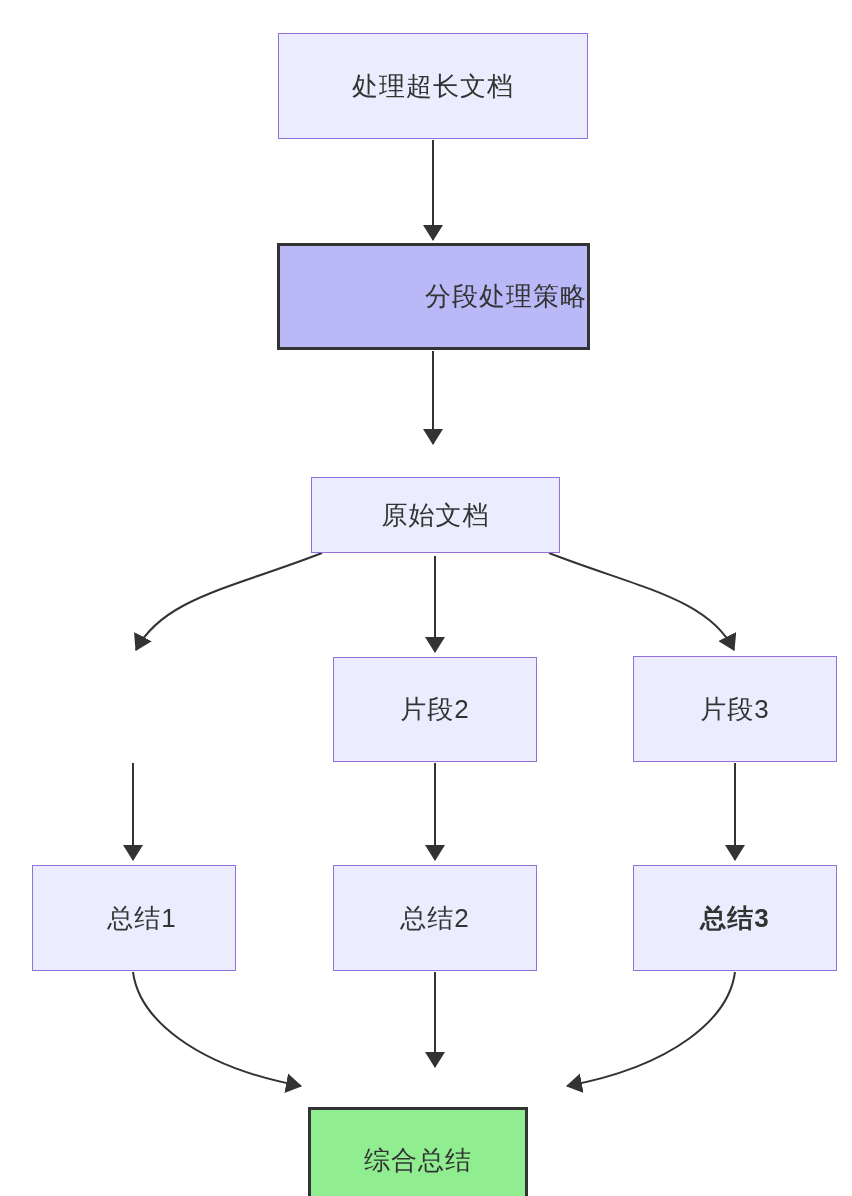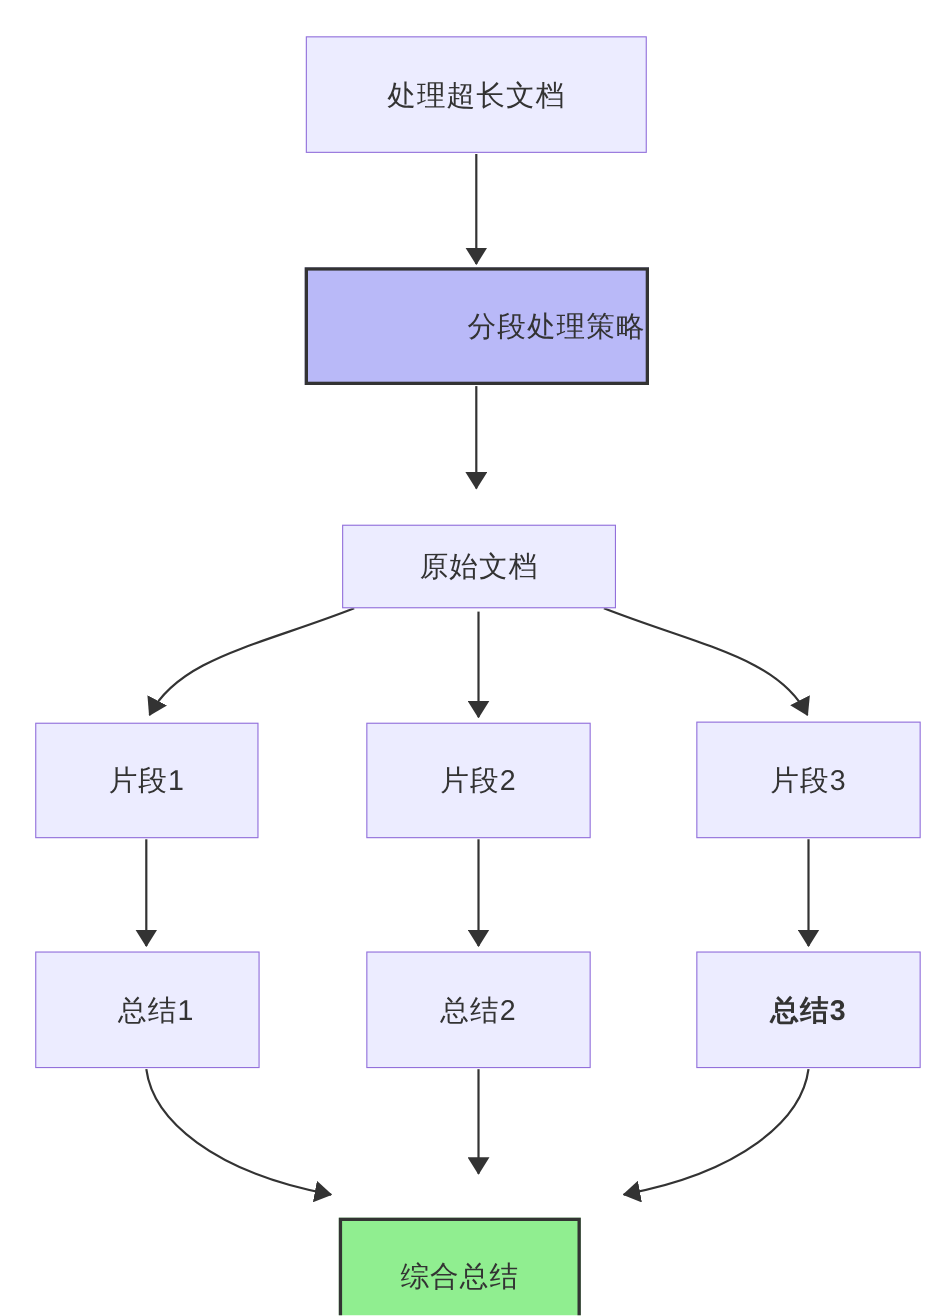--- a/index.html
+++ b/index.html
@@ -97,23 +97,20 @@
   </div>
 
   <div id="node-B" class="node node-strategy">
     <span>分段处理策略</span>
   </div>
 
   <div id="node-C" class="node node-light">
     <span>原始文档</span>
   </div>
 
-  <div id="node-D1" class="node node-light">
-    <span>片段1</span>
-  </div>
 
   <div id="node-D2" class="node node-light">
     <span>片段2</span>
   </div>
 
   <div id="node-D3" class="node node-light">
     <span>片段3</span>
   </div>
 
   <div id="node-E1" class="node node-light">

